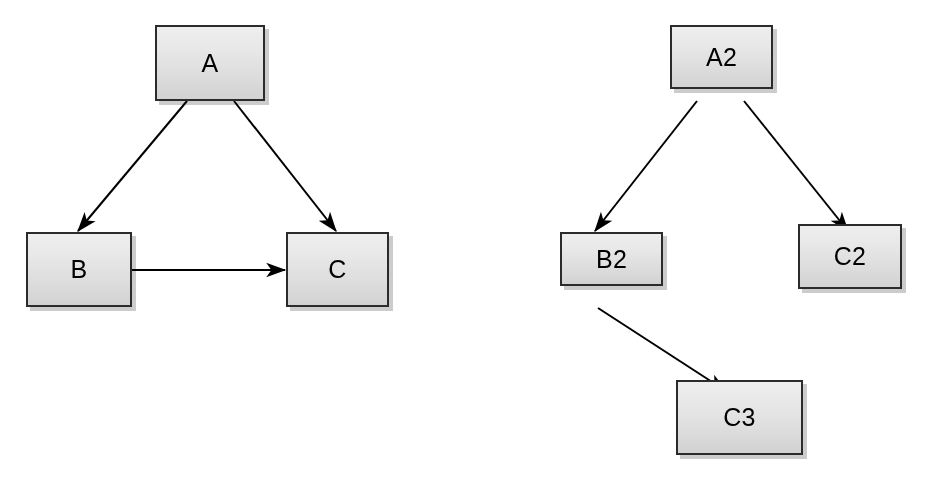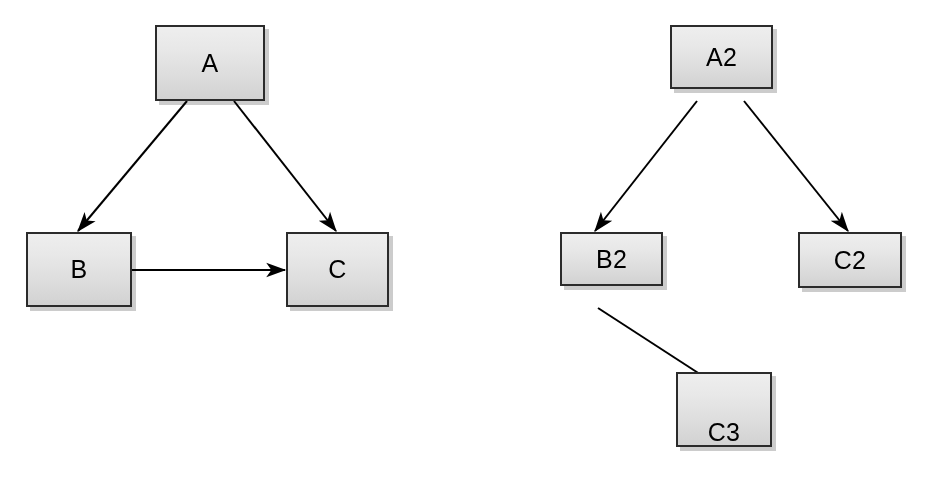--- a/index.html
+++ b/index.html
@@ -71,20 +71,20 @@
   </div>
   <div class="node" style="left: 286px; top: 232px; width: 103px; height: 75px;">
     <span class="node-label">C</span>
   </div>
   <div class="node" style="left: 670px; top: 25px; width: 103px; height: 64px;">
     <span class="node-label">A2</span>
   </div>
   <div class="node" style="left: 543px; top: 232px; width: 103px; height: 54px; margin-left: 17px;">
     <span class="node-label">B2</span>
   </div>
-  <div class="node" style="left: 798px; top: 232px; width: 104px; height: 56px;">
+  <div class="node" style="left: 798px; top: 224px; width: 104px; height: 65px;">
     <span class="node-label">C2</span>
   </div>
-  <div class="node" style="left: 676px; top: 372px; width: 96px; height: 75px; align-items: flex-end;">
+  <div class="node" style="left: 676px; top: 380px; width: 127px; height: 75px;">
     <span class="node-label">C3</span>
   </div>
 
 </div>
 
 </body></html>

